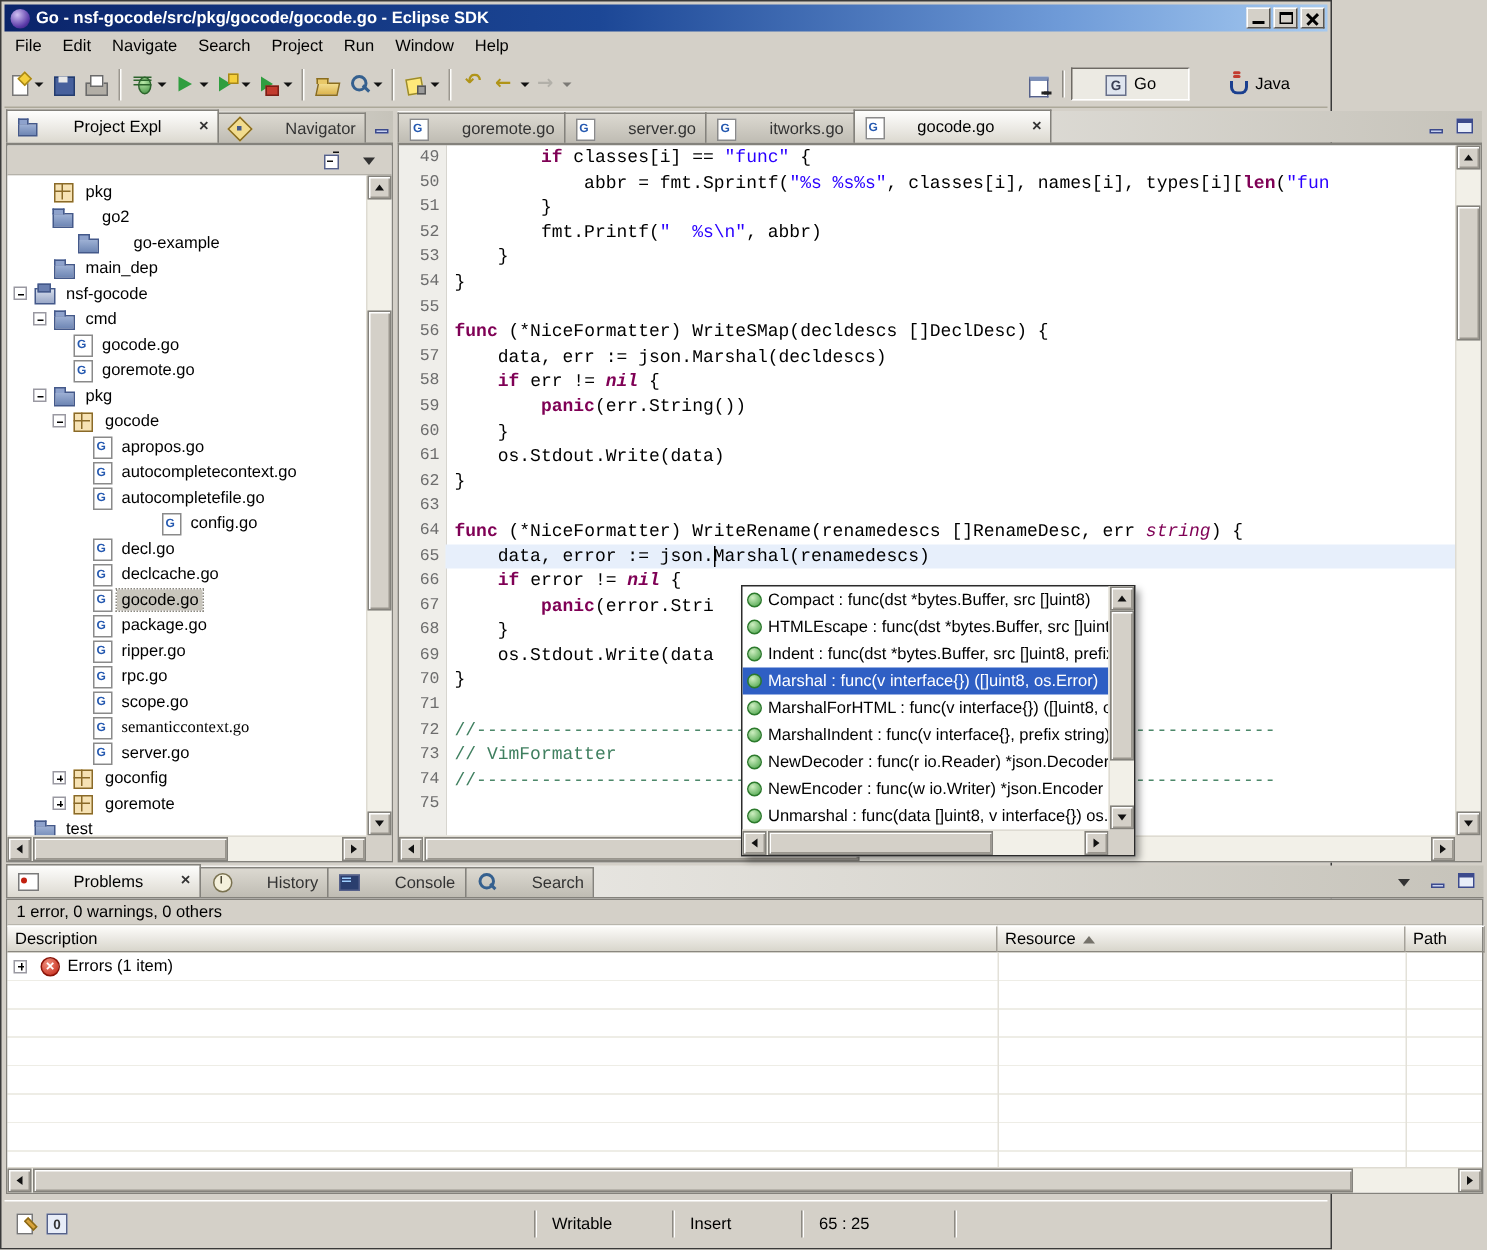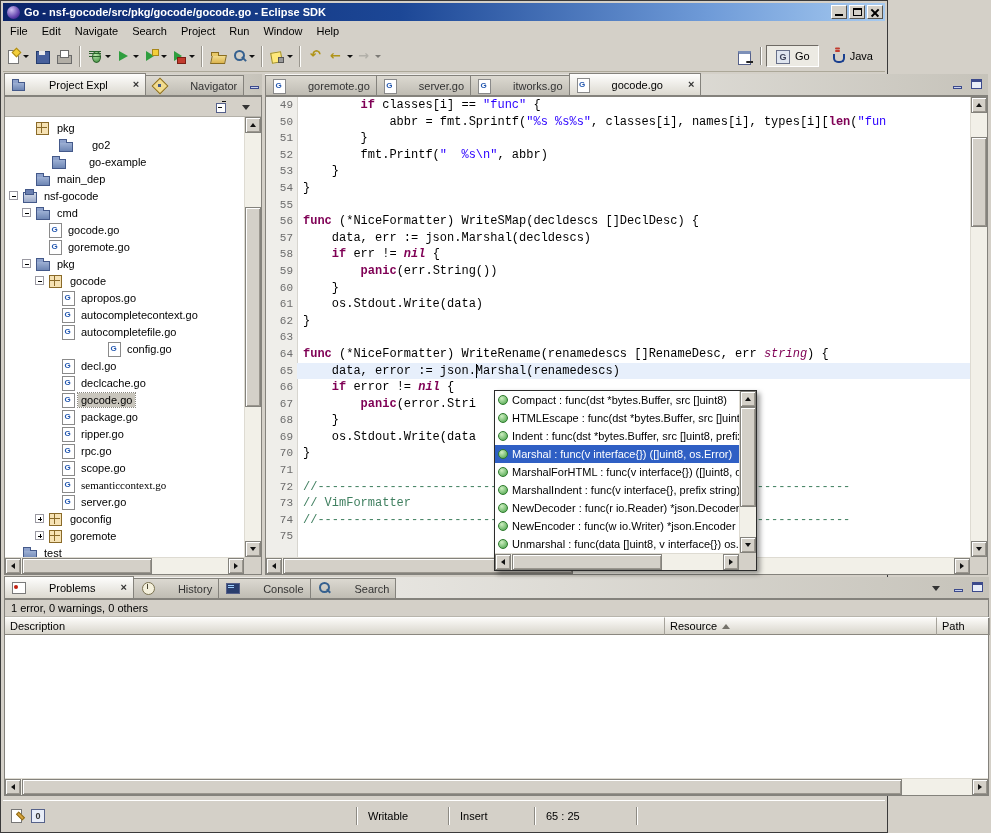--- a/index.html
+++ b/index.html
@@ -22,21 +22,21 @@
 
 
 .menubar{position:absolute;left:2px;top:21px;right:2px;height:18px;display:flex;align-items:center}
 .menu-item{padding:2px 7px}
 .toolbar{position:absolute;left:2px;top:40px;right:2px;height:31px;display:flex;align-items:center;border-bottom:1px solid #aca899}
 .tb-item{height:24px;min-width:22px;display:flex;align-items:center;justify-content:center;padding:0 2px}
 .tb-item.disabled{opacity:.45}
 .tb-sep{width:0;height:21px;border-left:1px solid #9b978f;border-right:1px solid #fdfdfb;margin:0 4px}
 .dd{width:0;height:0;border-left:3px solid transparent;border-right:3px solid transparent;border-top:3px solid #111;margin-left:2px}
 .persp{position:absolute;right:5px;top:41px;height:28px;display:flex;align-items:center;gap:2px}
-.persp-btn{display:flex;align-items:center;gap:4px;height:22px;padding:0 8px;border:1px solid transparent}
+.persp-btn{display:flex;align-items:center;gap:4px;height:22px;padding:0 21px;border:1px solid transparent}
 .persp-btn.active{background:#eceae3;border-color:#6e6a64 #fff #fff #6e6a64}
 
 
 .ic{position:relative;width:16px;height:15px;flex:none;display:inline-block}
 .ic-new::before{content:"";position:absolute;left:3px;top:1px;width:9px;height:12px;background:#fff;border:1px solid #777}
 .ic-new::after{content:"";position:absolute;right:1px;top:0;width:5px;height:5px;background:#f4cf3a;border:1px solid #a8871a;transform:rotate(45deg)}
 .ic-save::before{content:"";position:absolute;left:2px;top:2px;width:12px;height:11px;background:#47609c;border:1px solid #243c6e}
 .ic-save::after{content:"";position:absolute;left:5px;top:2px;width:6px;height:4px;background:#e9e9e9}
 .ic-print::before{content:"";position:absolute;left:1px;top:6px;width:13px;height:7px;background:#b2aea6;border:1px solid #6a6a6a}
 .ic-print::after{content:"";position:absolute;left:4px;top:1px;width:7px;height:6px;background:#fff;border:1px solid #6a6a6a}
@@ -302,21 +302,21 @@
         <span class="tb-item">
             <span class="ic ic-viewmenu"></span>
           </span>
       </div>
       <div class="tree" id="tree">
           <div class="tree-row" style="padding-left: 17px;">
             <span class="expander blank"></span>
             <span class="ic ic-package"></span>
             <span class="tree-label">pkg</span>
           </div>
-          <div class="tree-row" style="padding-left: 28px; gap: 12px;">
+          <div class="tree-row" style="padding-left: 4px; gap: 12px;">
             <span class="expander blank"></span>
             <span class="ic ic-folder"></span>
             <span class="tree-label">go2</span>
           </div>
           <div class="tree-row" style="padding-left: 17px; gap: 16px;">
             <span class="expander blank"></span>
             <span class="ic ic-folder"></span>
             <span class="tree-label">go-example</span>
           </div>
           <div class="tree-row" style="padding-left: 17px;">
@@ -719,20 +719,29 @@
           <span class="col" style="width: 660px; flex: 0 0 auto;">
             <span>Description</span>
           </span>
           <span class="col" style="width: 272px; flex: 0 0 auto;">
             <span>Resource</span>
             <span class="sort-up"></span>
           </span>
           <span class="col" style="width: 53px; flex: 0 0 auto;">
             <span>Path</span>
           </span>
+        </div>
+      <div class="grid-body" id="grid-body">
+          <span class="colline" style="left: 660px;"></span>
+          <span class="colline" style="left: 932px;"></span>
+          <div class="prob-row">
+            <span class="expander plus"></span>
+            <span class="ic-error"></span>
+            <span>Errors (1 item)</span>
+          </div>
         </div>
       <div class="hscroll" style="left:0;bottom:0;right:0">
         <span class="sbtn" style="left:0;top:0">
             <span class="tri left"></span>
           </span>
         <span class="thumb" style="top:0;height:16px;left:17px;width:880px"></span>
         <span class="sbtn" style="right:0;top:0">
             <span class="tri right"></span>
           </span>
       </div>

